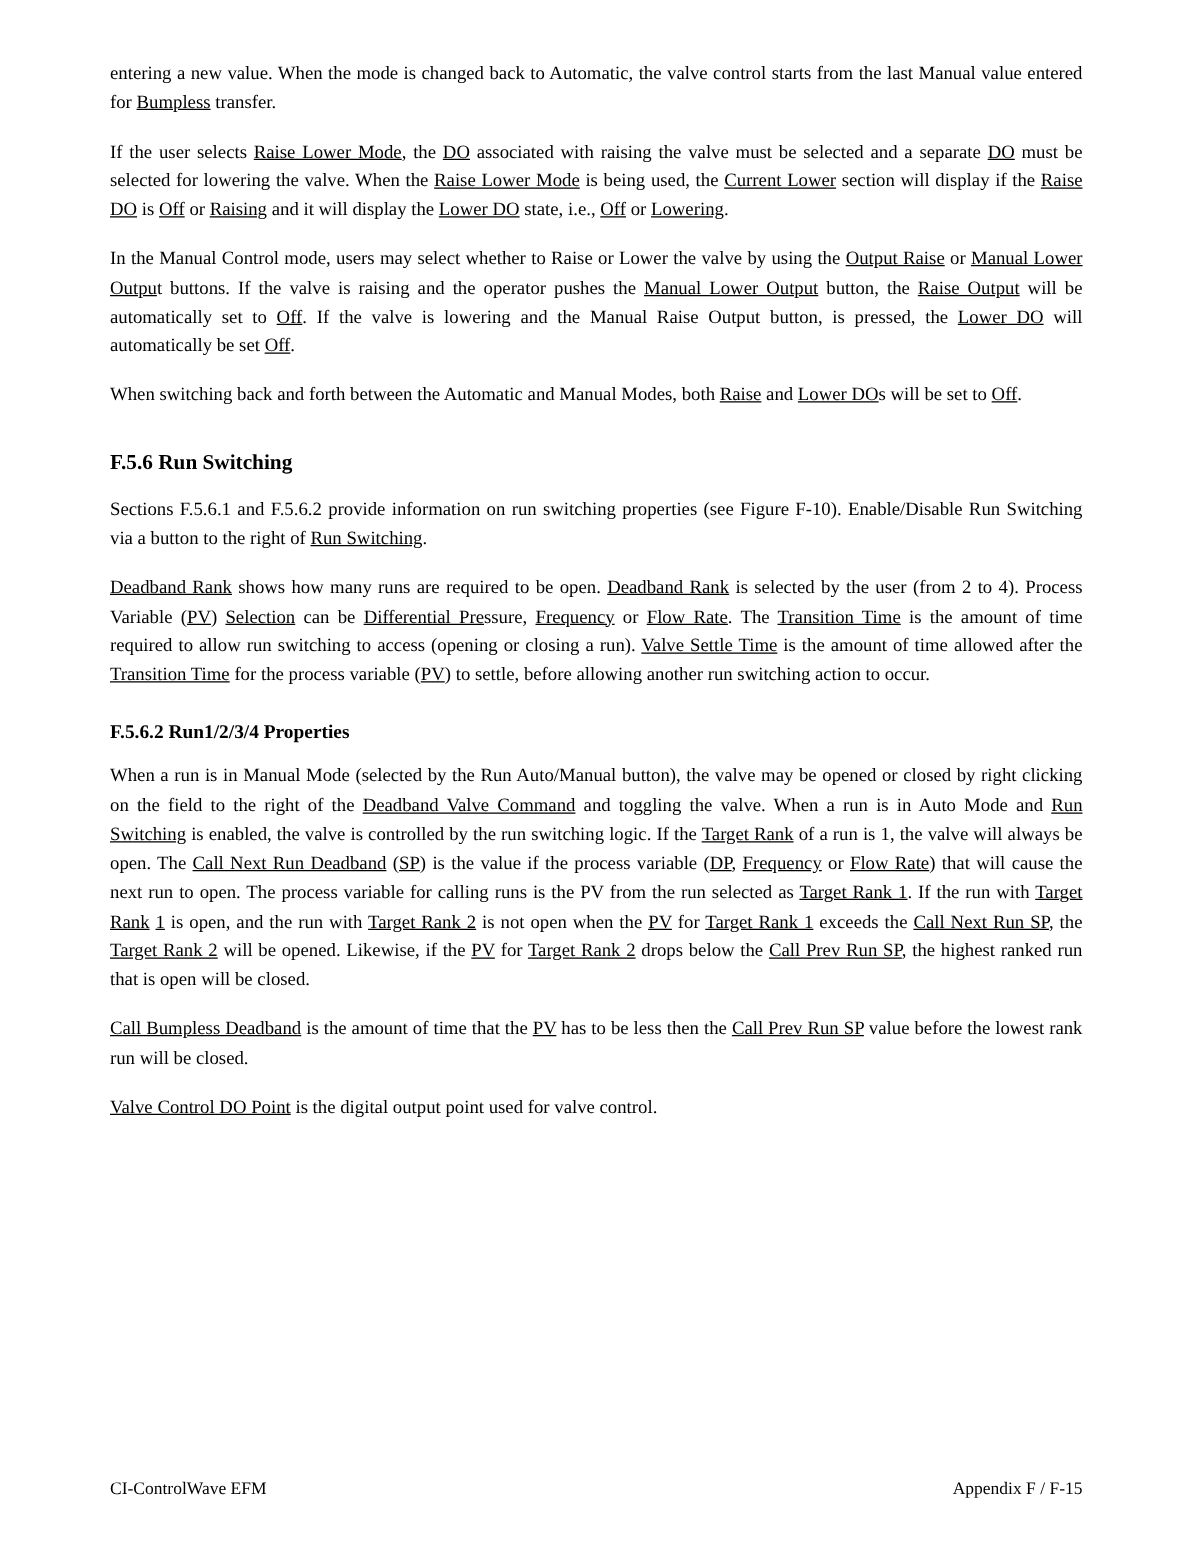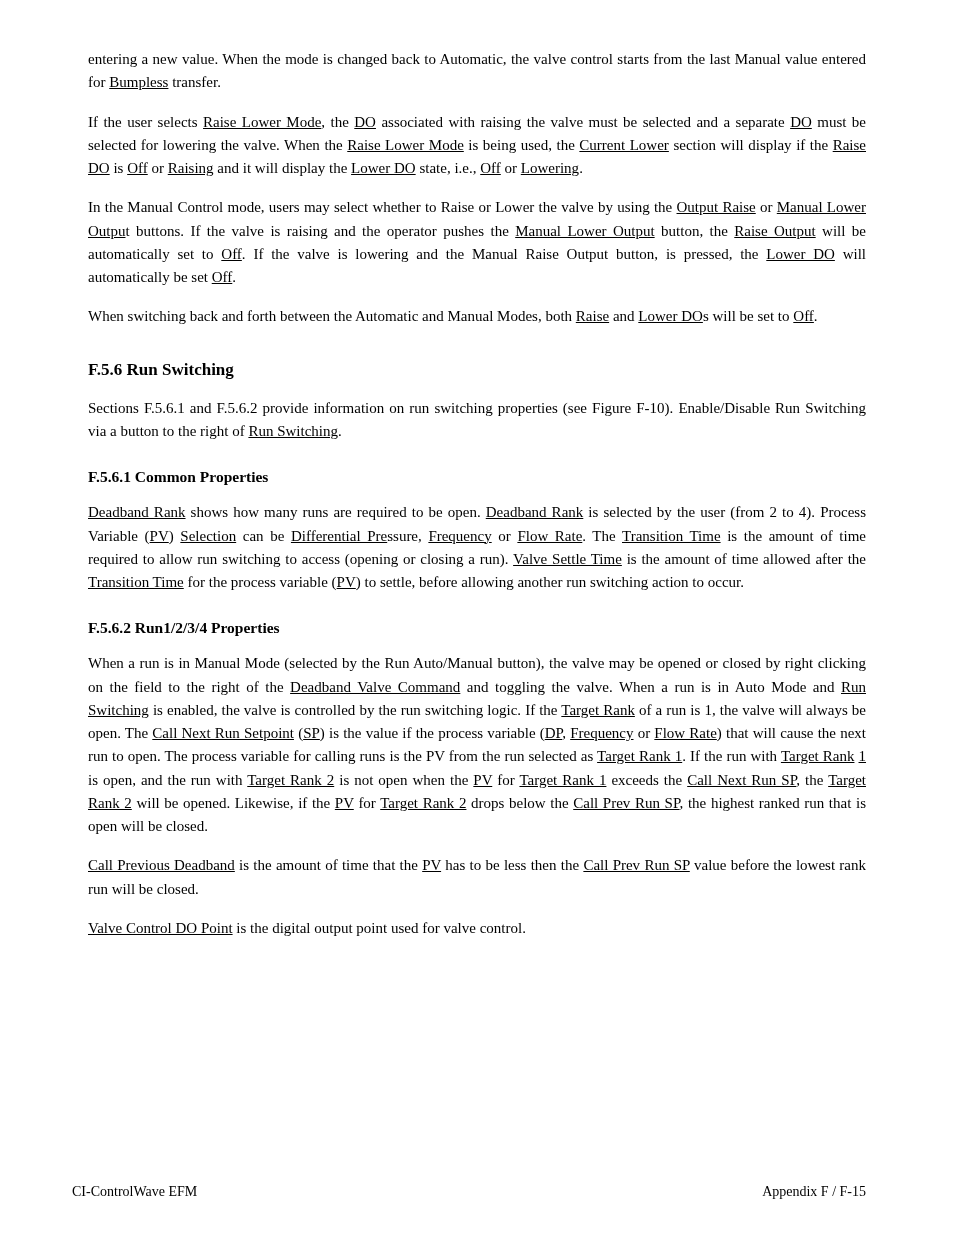--- a/index.html
+++ b/index.html
@@ -44,21 +44,21 @@
       font-size: 15.5px;
       font-weight: bold;
       margin-top: 22px;
       margin-bottom: 12px;
       font-family: "Times New Roman", Times, serif;
     }
 
     .footer {
       position: absolute;
       bottom: 32px;
-      left: 72px;
+      left: 88px;
       right: 88px;
       display: flex;
       justify-content: space-between;
       font-size: 14px;
       text-align: right;
     }
 
     p {
       margin-bottom: 16px;
       text-align: justify;
@@ -93,50 +93,49 @@
     When switching back and forth between the Automatic and Manual Modes, both <span class="underline">Raise</span> and
     <span class="underline">Lower DO</span>s will be set to <span class="underline">Off</span>.
   </p>
 
   <h2>F.5.6  Run Switching</h2>
 
   <p>
     Sections F.5.6.1 and F.5.6.2 provide information on run switching properties (see Figure F-10). Enable/Disable Run Switching via a button to the right of <span class="underline">Run Switching</span>.
   </p>
 
-  <h3>F.5.6.1  Common Properties</h3>
 
   <p>
     <span class="underline">Deadband Rank</span> shows how many runs are required to be open. <span class="underline">Deadband Rank</span> is selected by
     the user (from 2 to 4). Process Variable (<span class="underline">PV</span>) <span class="underline">Selection</span> can be <span class="underline">Differential Pre</span>ssure,
     <span class="underline">Frequency</span> or <span class="underline">Flow Rate</span>. The <span class="underline">Transition Time</span> is the amount of time required to allow run
     switching to access (opening or closing a run). <span class="underline">Valve Settle Time</span> is the amount of time
     allowed after the <span class="underline">Transition Time</span> for the process variable (<span class="underline">PV</span>) to settle, before allowing
     another run switching action to occur.
   </p>
 
   <h3>F.5.6.2  Run1/2/3/4 Properties</h3>
 
   <p>
     When a run is in Manual Mode (selected by the <span class="bold">Run Auto/Manual</span> button), the valve may
     be opened or closed by right clicking on the field to the right of the <span class="underline">Deadband Valve Command</span>
     and toggling the valve. When a run is in Auto Mode and <span class="underline">Run Switching</span> is enabled, the
     valve is controlled by the run switching logic. If the <span class="underline">Target Rank</span> of a run is 1, the valve will
-    always be open. The <span class="underline">Call Next Run Setpoint</span> (<span class="underline">SP</span>) is the value if the process variable (<span class="underline">DP</span>,
+    always be open. The <span class="underline">Call Next Run Deadband</span> (<span class="underline">SP</span>) is the value if the process variable (<span class="underline">DP</span>,
     <span class="underline">Frequency</span> or <span class="underline">Flow Rate</span>) that will cause the next run to open. The process variable for
     calling runs is the PV from the run selected as <span class="underline">Target Rank 1</span>. If the run with <span class="underline">Target Rank</span>
     <span class="underline">1</span> is open, and the run with <span class="underline">Target Rank 2</span> is not open when the <span class="underline">PV</span> for <span class="underline">Target Rank 1</span>
     exceeds the <span class="underline">Call Next Run SP</span>, the <span class="underline">Target Rank 2</span> will be opened. Likewise, if the <span class="underline">PV</span> for
     <span class="underline">Target Rank 2</span> drops below the <span class="underline">Call Prev Run SP</span>, the highest ranked run that is open will
     be closed.
   </p>
 
 
   <p>
-    <span class="underline">Call Previous Deadband</span> is the amount of time that the <span class="underline">PV</span> has to be less then the <span class="underline">Call Prev
+    <span class="underline">Call Bumpless Deadband</span> is the amount of time that the <span class="underline">PV</span> has to be less then the <span class="underline">Call Prev
     Run SP</span> value before the lowest rank run will be closed.
   </p>
 
   <p>
     <span class="underline">Valve Control DO Point</span> is the digital output point used for valve control.
   </p>
 
   <div class="footer">
     <span>CI-ControlWave EFM</span>
     <span>Appendix F / F-15</span>

